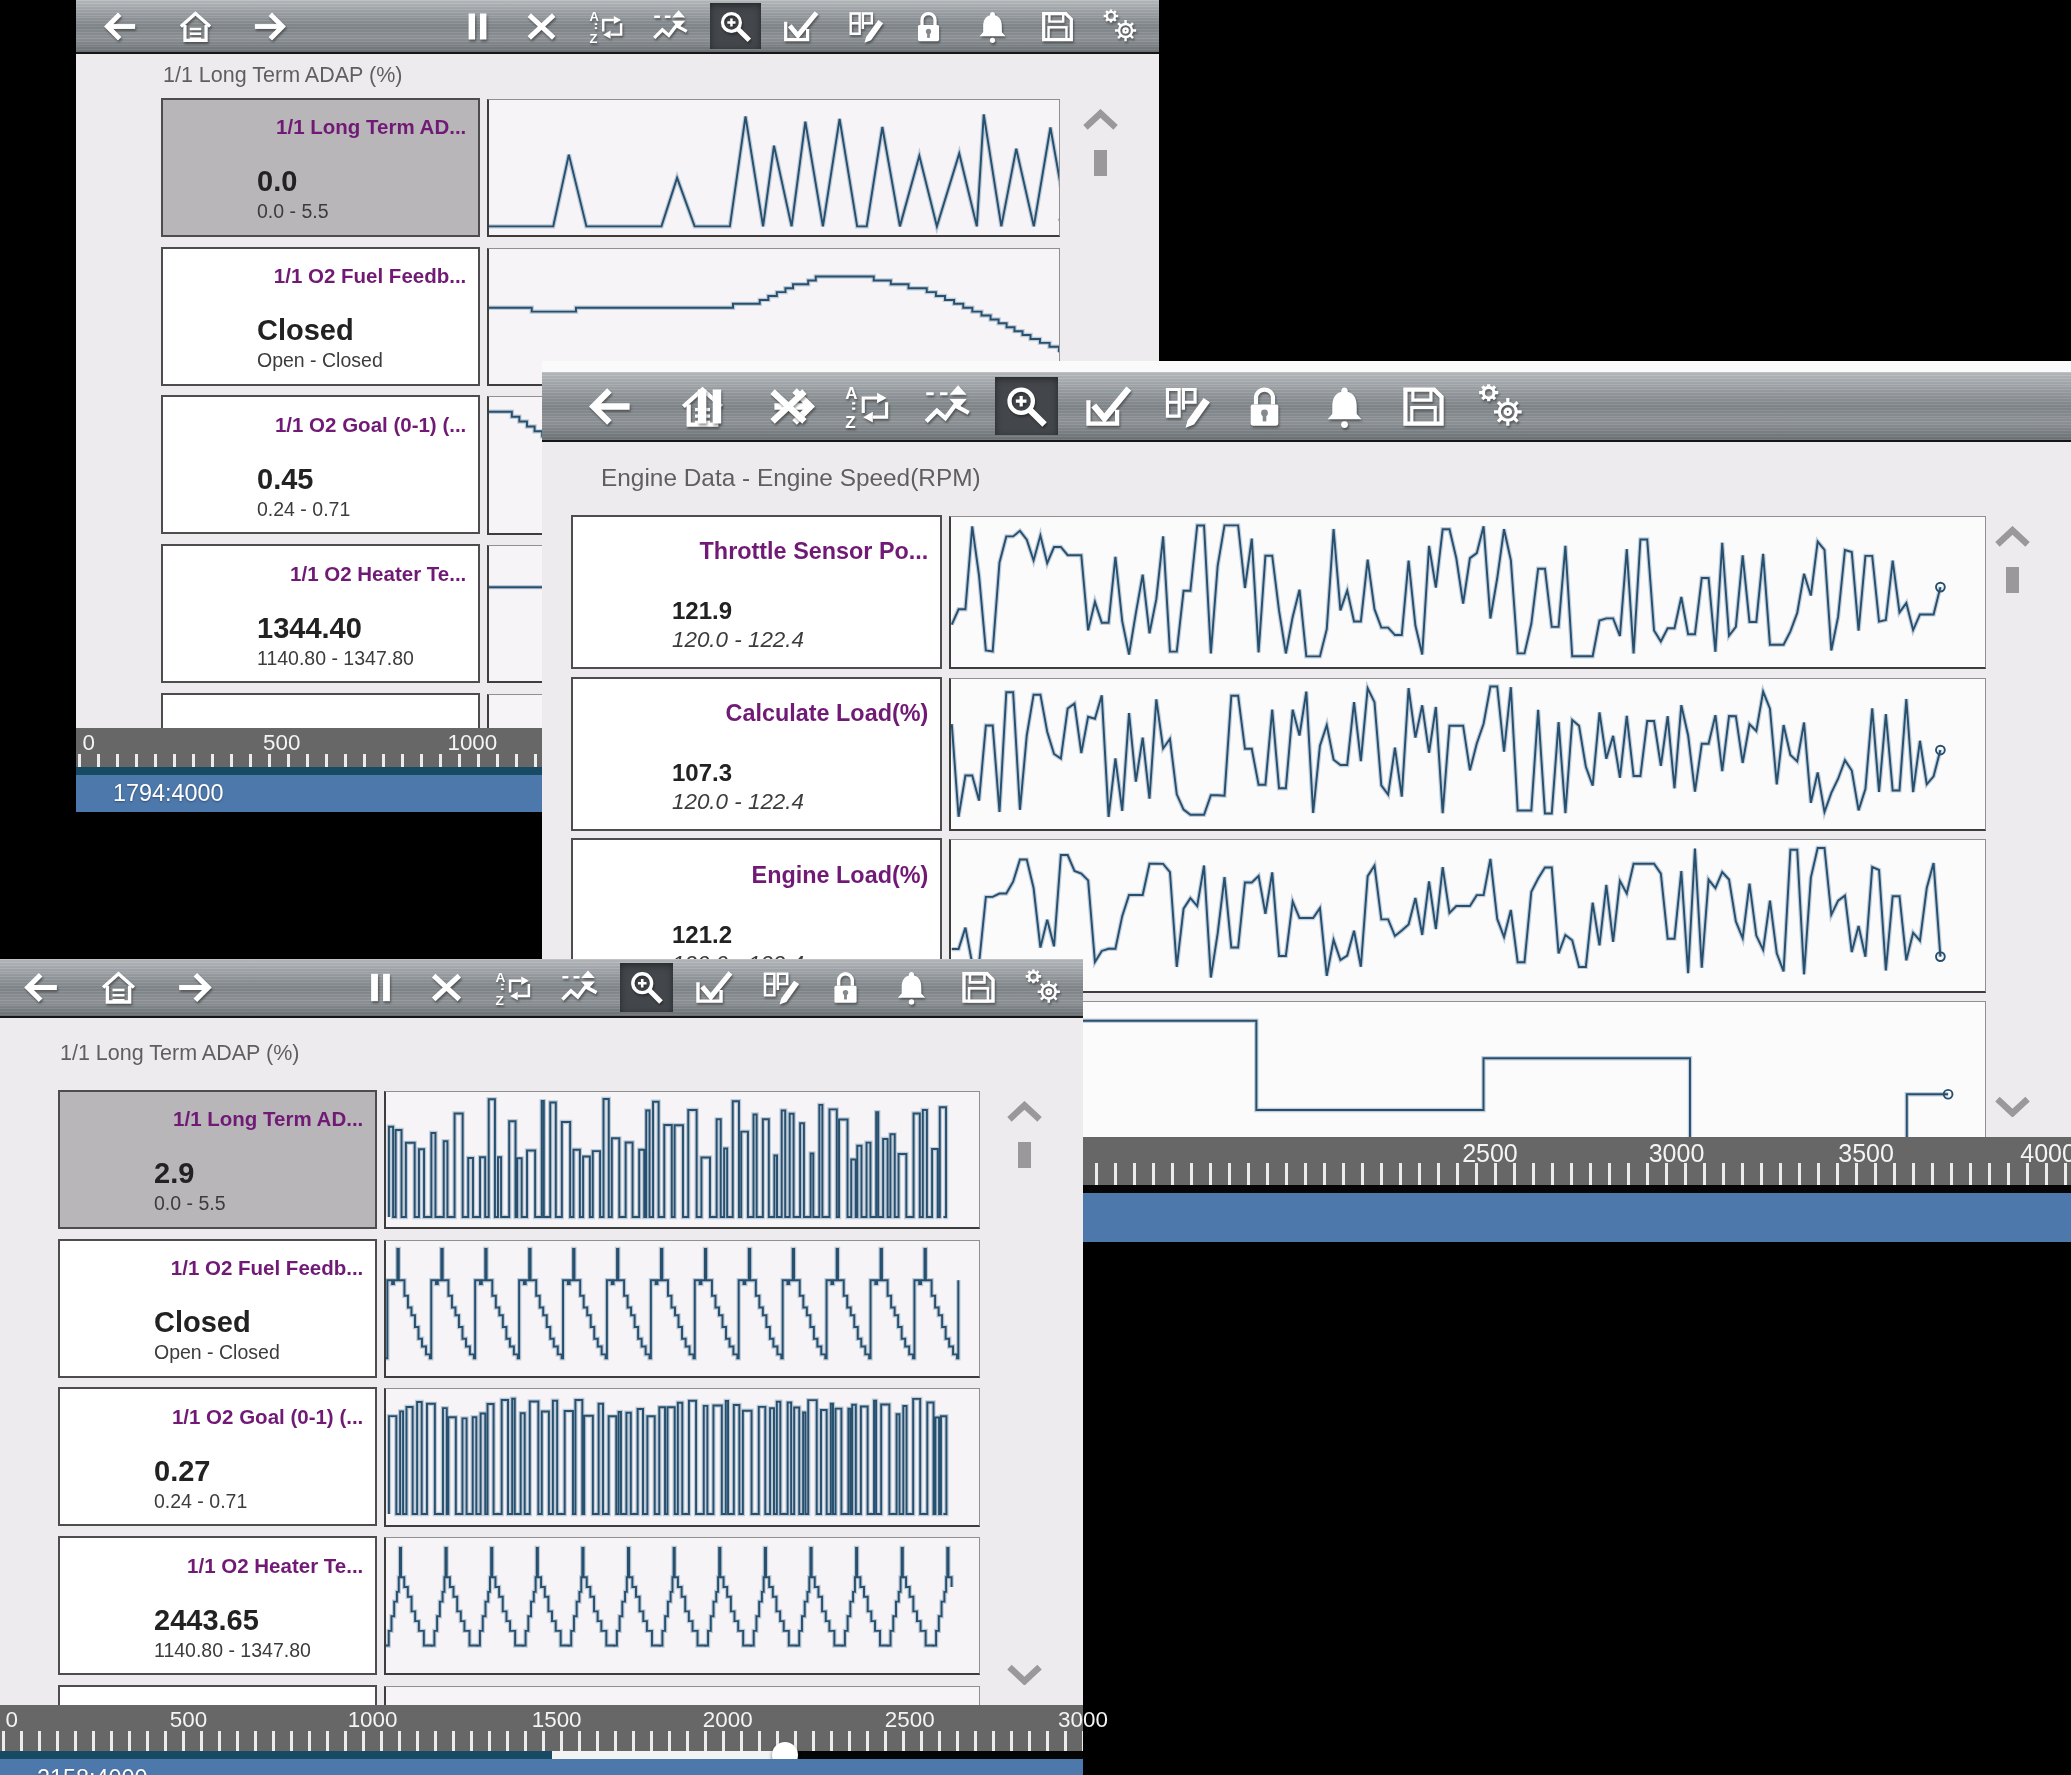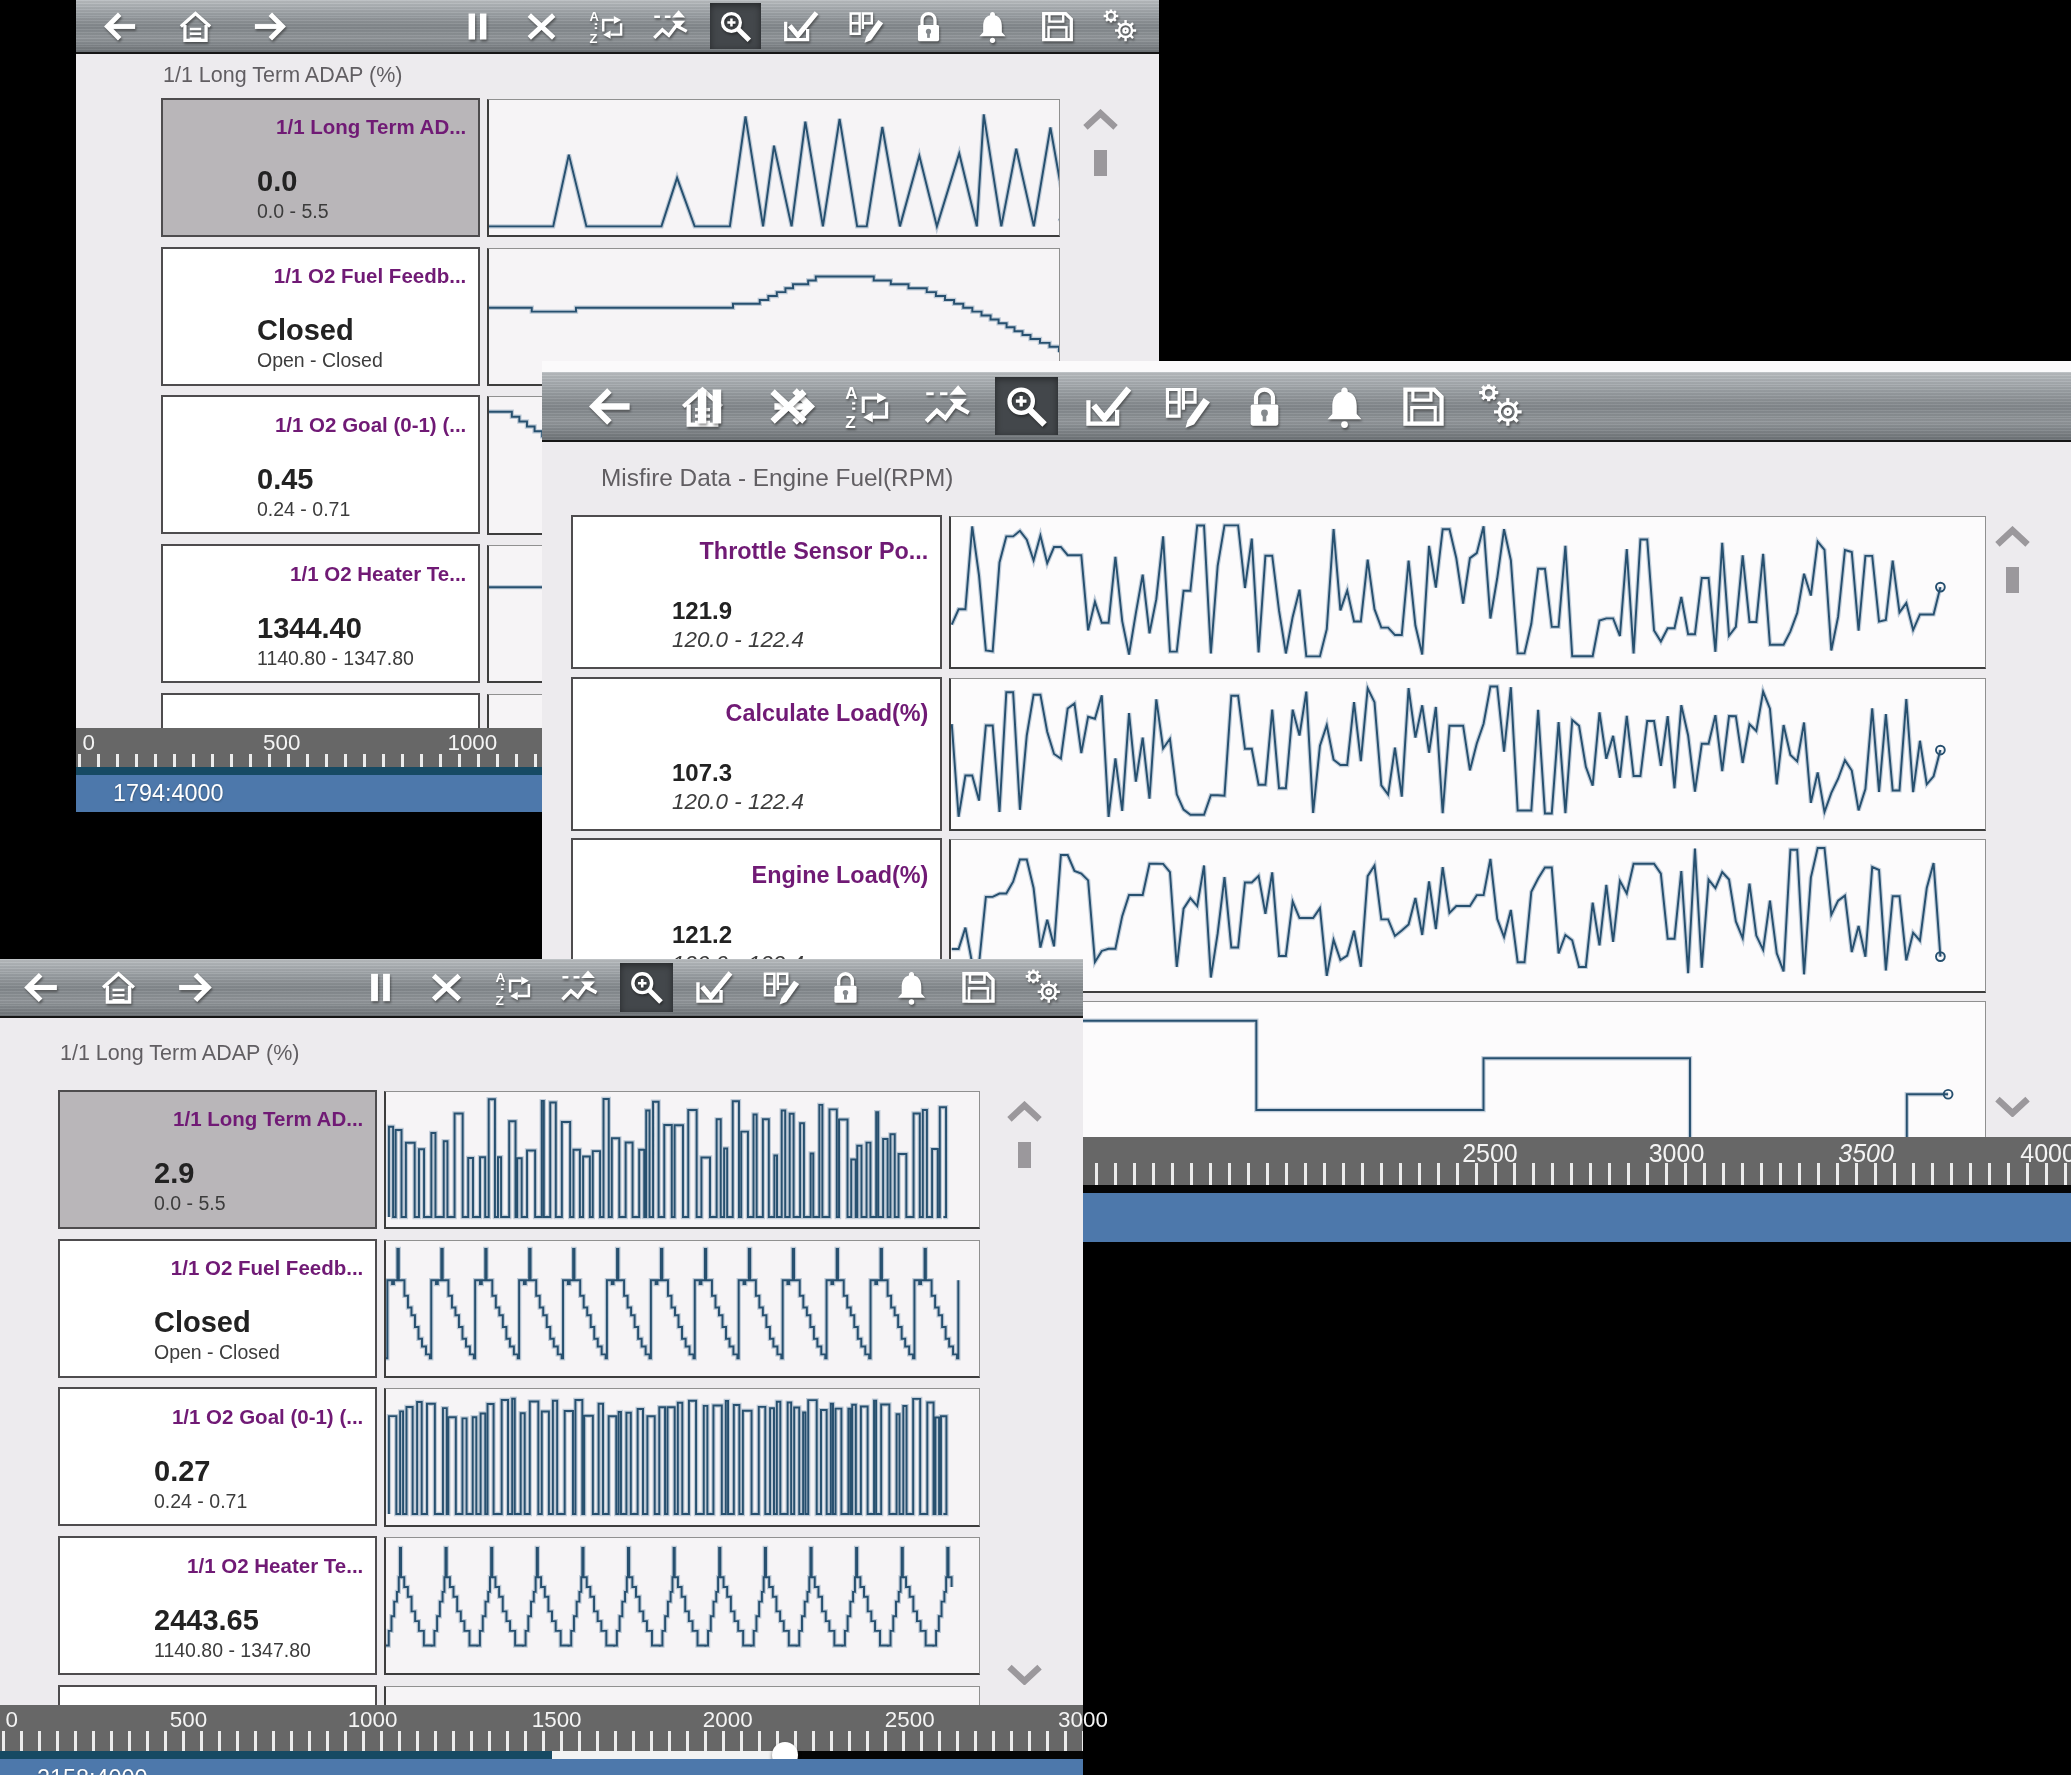--- a/index.html
+++ b/index.html
@@ -379,21 +379,21 @@
             <svg viewBox="0 0 48 44">
               <circle class="sk2" cx="29" cy="27" r="8"></circle>
               <circle class="sk2" cx="29" cy="27" r="2.5"></circle>
               <path class="sk2" d="M29 19v-5M29 35v5M21 27h-5M37 27h5M23.3 21.3l-3.5-3.5M34.7 32.7l3.5 3.5M23.3 32.7l-3.5 3.5M34.7 21.3l3.5-3.5"></path>
               <circle class="sk2" cx="11" cy="9" r="5"></circle>
               <path class="sk2" d="M11 4V1M11 14v3M6 9H2M16 9h4M7.5 5.5 5 3M14.5 12.5 17 15M7.5 12.5 5 15M14.5 5.5 17 3"></path>
             </svg>
           </div>
         </div>
     </div>
-    <div class="win-title">Misfire Data - Engine Fuel(RPM)</div>
+    <div class="win-title">Engine Data - Engine Speed(RPM)</div>
     <div class="rows">
         <div class="prow">
           <div class="pbox">
             <div class="plabel">Throttle Sensor Po...</div>
             <div class="pvalue">121.9</div>
             <div class="prange">120.0 - 122.4</div>
           </div>
           <div class="pgraph">
             <svg viewBox="0 0 1060 154" width="1034" height="150">
               <path d="M0.0 110.5L7.0 94.7L14.0 94.7L21.0 9.6L28.0 60.1L35.0 136.9L42.0 138.0L49.0 46.7L56.0 19.9L63.0 19.9L70.0 14.2L77.0 23.2L84.0 44.6L91.0 19.0L98.0 47.4L105.0 30.8L112.0 30.8L119.0 39.2L126.0 39.2L133.0 39.2L140.0 116.4L147.0 87.1L154.0 108.6L161.0 108.6L168.0 40.8L175.0 106.9L182.0 141.2L189.0 98.7L196.0 59.1L203.0 119.4L210.0 84.4L217.0 19.9L224.0 138.2L231.0 138.2L238.0 75.8L245.0 75.8L252.0 8.7L259.0 8.7L266.0 140.1L273.0 50.1L280.0 8.6L287.0 8.6L294.0 8.6L301.0 72.9L308.0 22.1L315.0 139.0L322.0 39.7L329.0 39.7L336.0 96.2L343.0 140.1L350.0 102.6L357.0 74.6L364.0 143.1L371.0 143.1L378.0 143.1L385.0 115.2L392.0 12.3L399.0 95.9L406.0 75.5L413.0 107.2L420.0 107.2L427.0 43.8L434.0 94.6L441.0 113.6L448.0 113.6L455.0 121.2L462.0 121.2L469.0 44.8L476.0 111.4L483.0 141.2L490.0 29.6L497.0 72.4L504.0 12.6L511.0 12.6L518.0 42.4L525.0 89.0L532.0 42.2L539.0 37.1L546.0 9.5L553.0 104.2L560.0 62.9L567.0 12.5L574.0 44.4L581.0 140.0L588.0 140.0L595.0 109.6L602.0 53.1L609.0 53.1L616.0 112.8L623.0 112.8L630.0 29.5L637.0 143.0L644.0 143.0L651.0 143.0L658.0 143.0L665.0 106.3L672.0 104.1L679.0 104.1L686.0 122.2L693.0 33.0L700.0 140.2L707.0 23.0L714.0 23.0L721.0 116.5L728.0 127.8L735.0 114.3L742.0 114.3L749.0 82.1L756.0 120.4L763.0 120.4L770.0 62.6L777.0 62.6L784.0 138.4L791.0 26.4L798.0 121.9L805.0 112.7L812.0 39.3L819.0 107.7L826.0 107.7L833.0 37.9L840.0 131.1L847.0 131.1L854.0 131.1L861.0 117.4L868.0 98.5L875.0 58.3L882.0 80.6L889.0 25.2L896.0 33.7L903.0 137.0L910.0 102.3L917.0 33.9L924.0 35.9L931.0 116.7L938.0 39.9L945.0 39.9L952.0 107.4L959.0 105.8L966.0 44.7L973.0 97.9L980.0 88.4L987.0 116.1L994.0 100.0L1001.0 100.0L1008.0 100.0L1015.0 72.0" fill="none" stroke="rgba(100,135,165,.38)" stroke-width="4.5"></path>
@@ -450,21 +450,21 @@
         <div class="thumb"></div>
         <div class="spacer"></div>
         <div><svg class="chev" viewBox="0 0 36 20">
             <path d="M4 3 18 16 32 3" fill="none" stroke="#9b989c" stroke-width="6"></path>
           </svg></div>
       </div>
     <div class="ruler">
       <div class="r-labels">
           <span style="left: 62%;">2500</span>
           <span style="left: 74.2%;">3000</span>
-          <span style="left: 86.6%; font-style: italic;">3500</span>
+          <span style="left: 86.6%;">3500</span>
           <span style="left: 98.5%;">4000</span>
         </div>
       <div class="r-ticks" style="background-size: 19px 100%;"></div>
       <div class="r-line" style="background: linear-gradient(90deg, rgb(23, 74, 99) 0px, rgb(23, 74, 99) 30%, rgb(243, 243, 243) 30%, rgb(243, 243, 243) 34.5%, rgb(5, 5, 5) 34.5%, rgb(5, 5, 5) 100%);">
           <div class="r-knob" style="left: 34.5%;"></div>
         </div>
     </div>
     <div class="progress">
       <span></span>
     </div>

